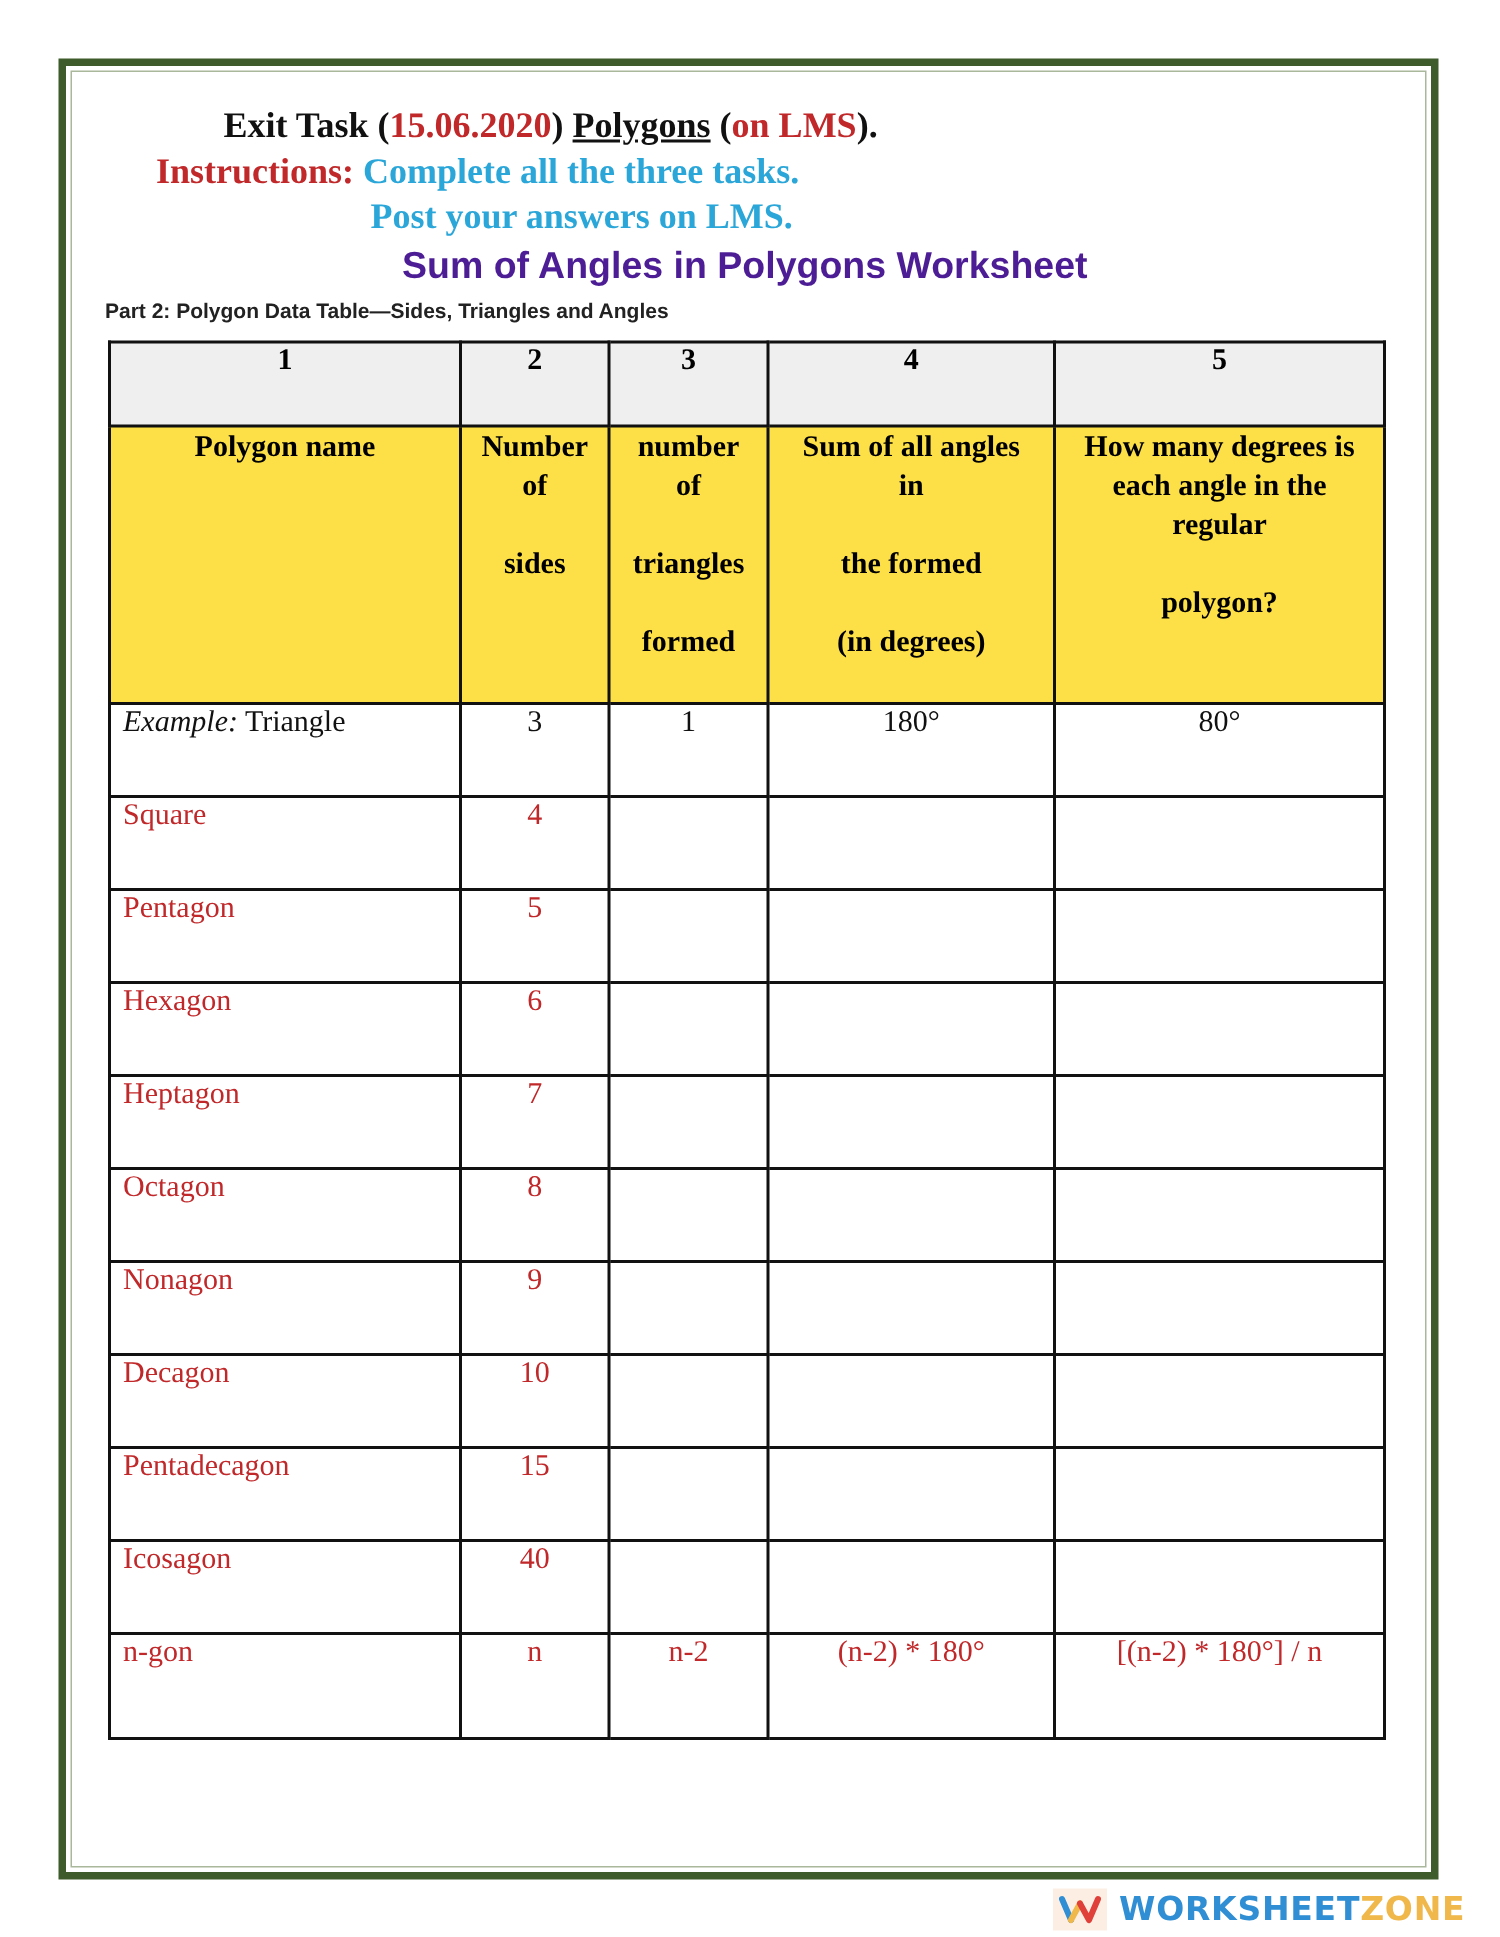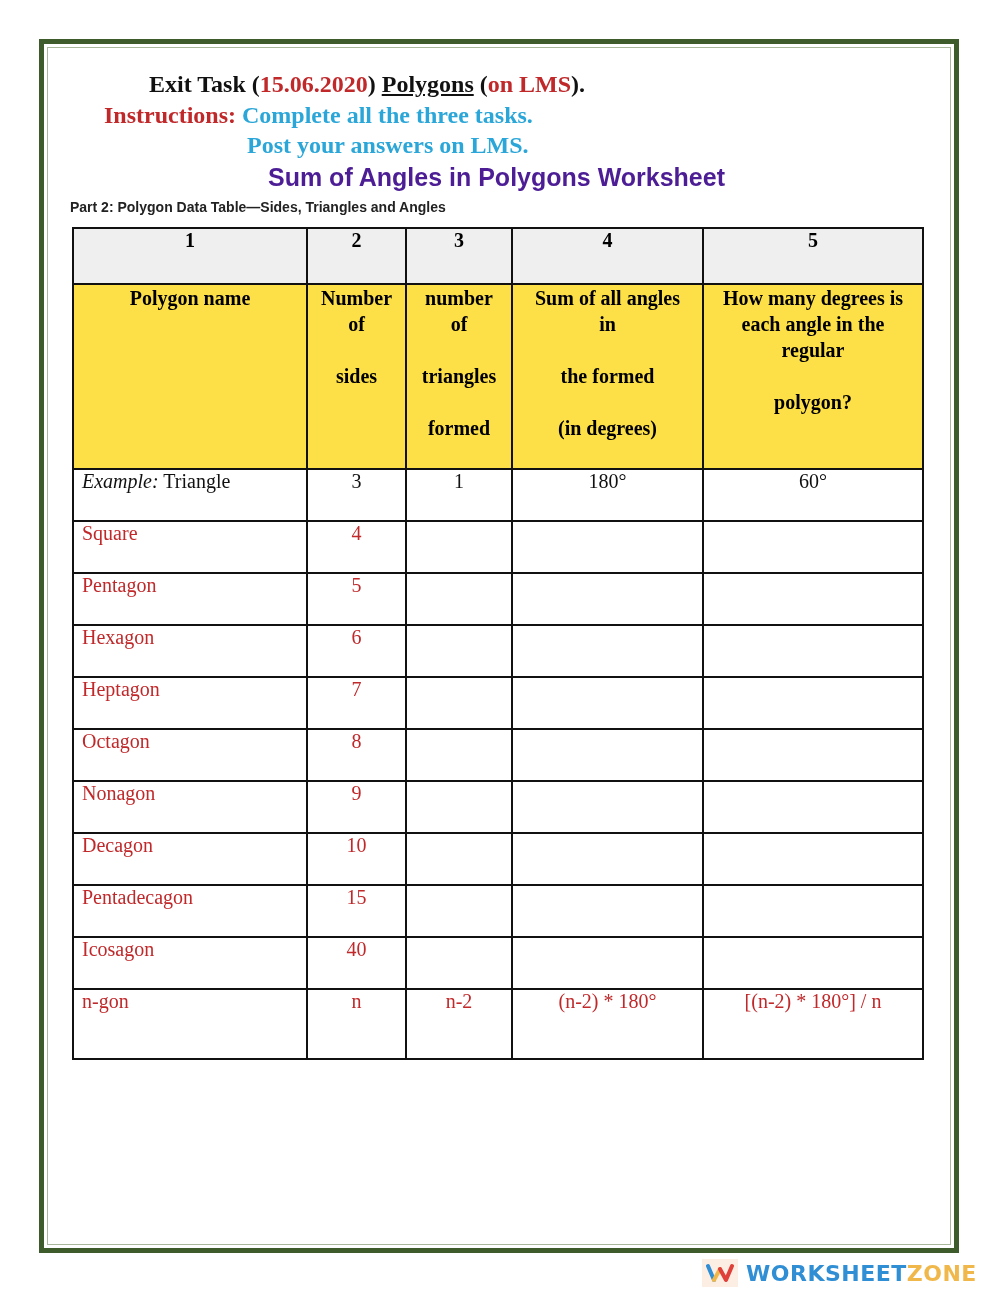--- a/index.html
+++ b/index.html
@@ -17,21 +17,21 @@
   .l2 .blue { color: #2aa6d8; }
   .l3 { left: 247px; top: 132px; color: #2aa6d8; }
   .title { position: absolute; left: 268px; top: 163px; font-family: Liberation Sans, sans-serif; font-weight: bold; font-size: 25px; color: #4c1d95; white-space: nowrap; }
   .part { position: absolute; left: 70px; top: 199px; font-family: "Liberation Sans", sans-serif; font-weight: bold; font-size: 14px; color: #222; white-space: nowrap; }
   table.data {
     position: absolute; left: 72px; top: 227px; width: 850px; border-collapse: collapse; table-layout: fixed;
   }
   table.data td { border: 2px solid #111; font-size: 20px; vertical-align: top; padding: 0; }
   .numrow td { background: #efefef; height: 56px; text-align: center; vertical-align: top; font-weight: bold; padding-top: 6px; box-sizing: border-box; }
   .hdrrow td { background: #fde047; height: 183px; text-align: center; vertical-align: middle; font-weight: bold; line-height: 26px; }
-  .datarow td { height: 52px; padding-top: 5px; box-sizing: border-box; }
+  .datarow td { height: 62px; padding-top: 5px; box-sizing: border-box; }
   .datarow td.name { padding-left: 8px; text-align: left; }
   .datarow td.c { text-align: center; }
   .red-text { color: #c0282a; }
   .black-text { color: #111; }
   .brand { position: absolute; left: 702px; top: 1259px; display: flex; align-items: center; gap: 8px; }
   .brand-logo { width: 36px; height: 28px; background: #fdeee4; display: flex; align-items: center; justify-content: center; }
   .brand-text { font-family: "DejaVu Sans", sans-serif; font-weight: bold; font-size: 22px; letter-spacing: 0.5px; }
   .brand-a { color: #2f8ed4; }
   .brand-b { color: #f0b84a; margin-top: 12px; }
 </style>
@@ -98,21 +98,21 @@
           <div>regular</div>
           <div>&nbsp;</div>
           <div>polygon?</div>
         </td>
       </tr>
   <tr class="datarow">
         <td class="name black-text"><i>Example:</i><span> Triangle</span></td>
         <td class="c black-text">3</td>
         <td class="c black-text">1</td>
         <td class="c black-text">180°</td>
-        <td class="c black-text">60°</td>
+        <td class="c black-text">80°</td>
       </tr>
       <tr class="datarow">
         <td class="name red-text"><span>Square</span></td>
         <td class="c red-text">4</td>
         <td class="c red-text"></td>
         <td class="c red-text"></td>
         <td class="c red-text"></td>
       </tr>
       <tr class="datarow">
         <td class="name red-text"><span>Pentagon</span></td>

